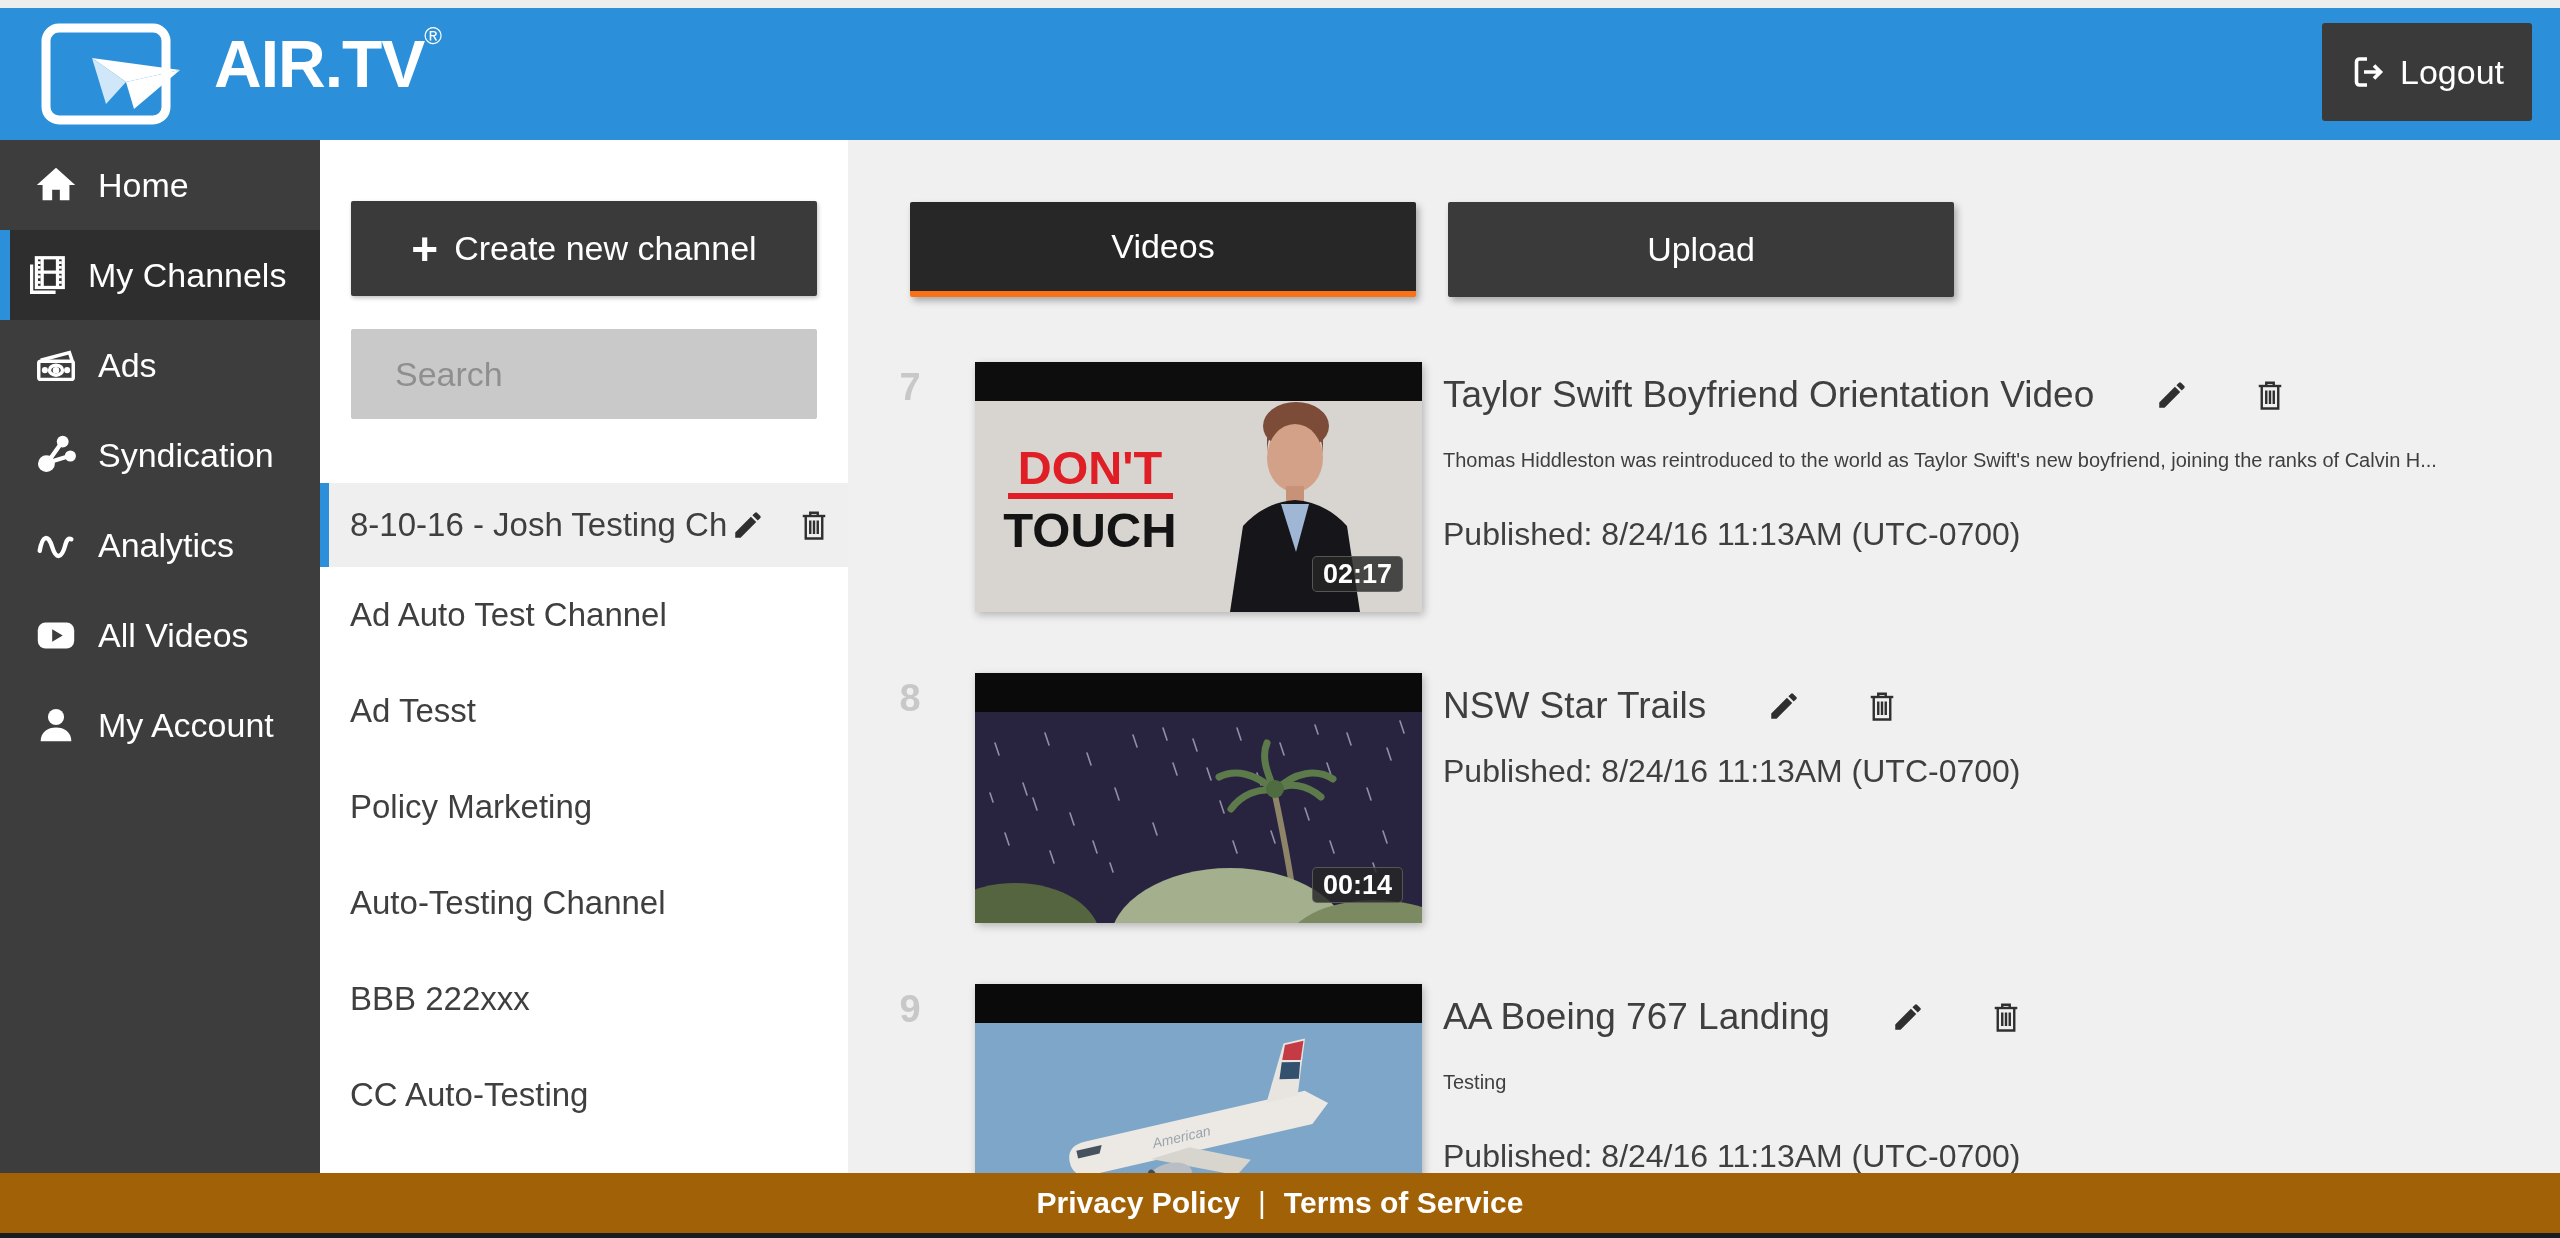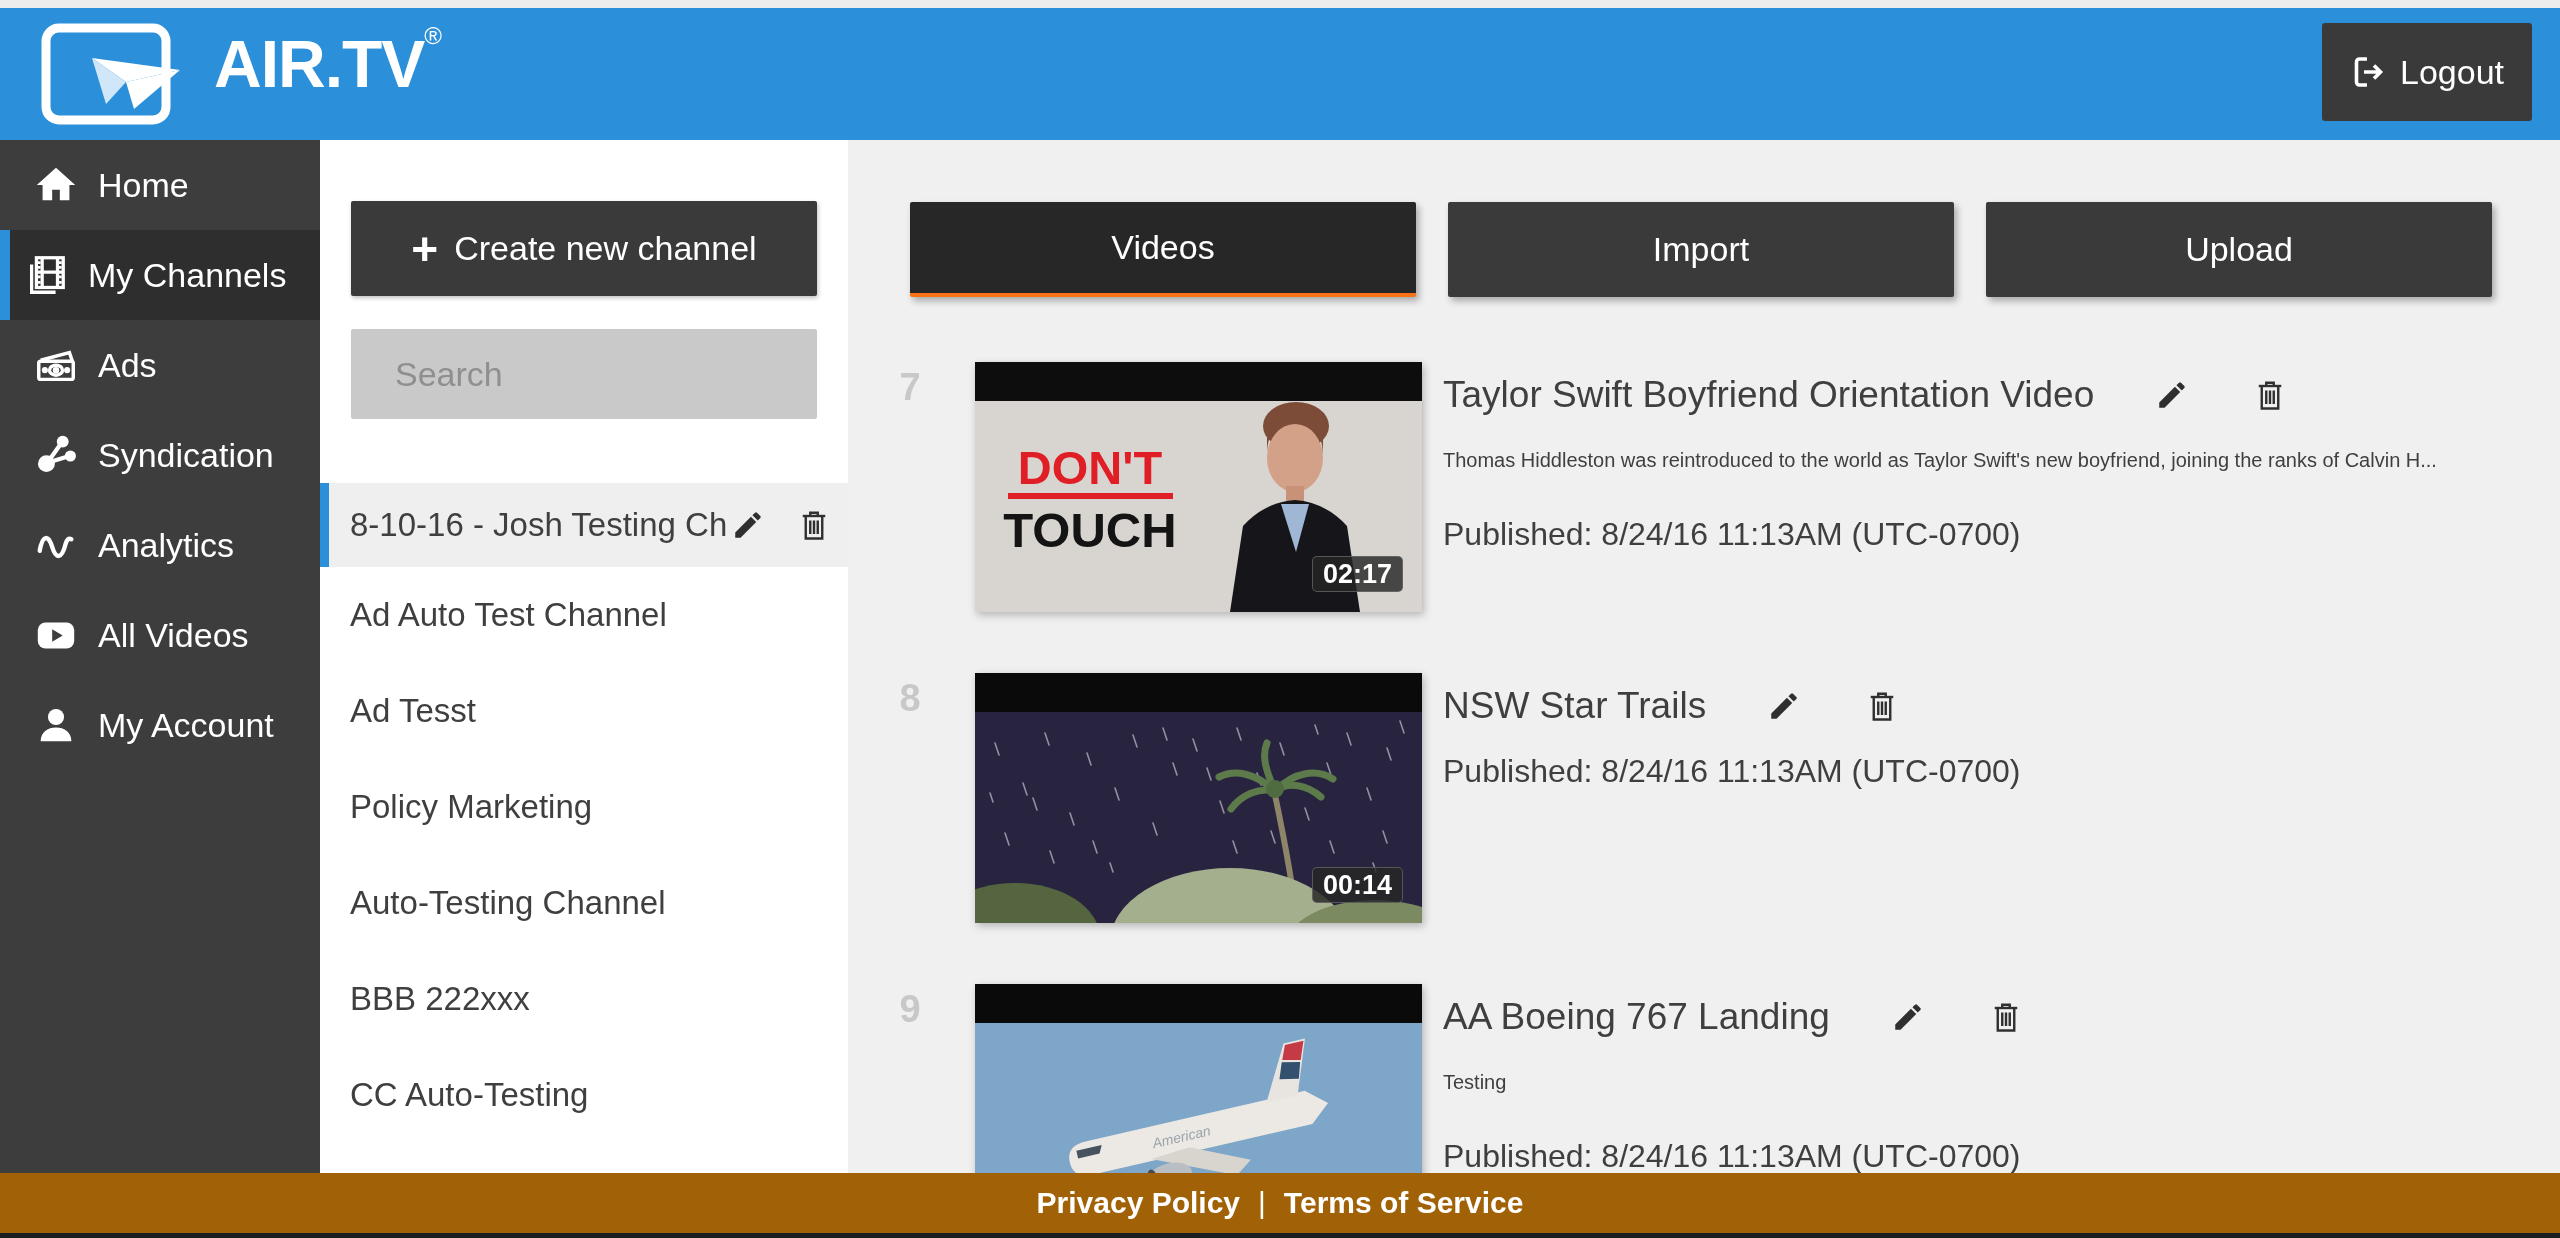--- a/index.html
+++ b/index.html
@@ -44,21 +44,21 @@
   .row-icon { width:40px; height:40px; display:flex; align-items:center; justify-content:center;
     cursor:pointer; flex:none; }
   .row-icon + .row-icon { margin-left:26px; }
 
   
   .main { position:absolute; left:848px; top:140px; width:1712px; height:1098px; }
   .tabs { position:absolute; left:62px; top:62px; display:flex; gap:32px; }
   .tab { width:506px; height:95px; background:#3a3a3a; border:none; color:#fff;
     font-size:34px; font-family:inherit; cursor:pointer; border-radius:2px;
     box-shadow:3px 4px 7px rgba(0,0,0,.3); }
-  .tab.active { background:#272727; border-bottom:4px solid #f97316; }
+  .tab.active { background:#272727; border-bottom:6px solid #f97316; }
 
   .video-list { position:absolute; left:0; top:222px; width:1712px; }
   .video-row { display:flex; align-items:flex-start; padding-left:30px; margin-bottom:61px; }
   .video-number { width:64px; text-align:center; font-size:38px; font-weight:700;
     color:#c8c8c8; padding-top:4px; flex:none; }
   .thumb { position:relative; width:447px; height:250px; margin-left:33px; flex:none;
     box-shadow:2px 3px 8px rgba(0,0,0,.25); cursor:pointer; background:#000; }
   .thumb svg { display:block; }
   .duration-badge { position:absolute; right:19px; bottom:20px; min-width:90px; height:36px;
     background:rgba(38,38,38,.82); border:1px solid rgba(120,120,120,.6); border-radius:5px;
@@ -224,21 +224,20 @@
     </div>
     <div class="channel-item">
       <span class="ch-name">CC Auto-Testing</span>
     </div>
   </div>
 </aside>
 
 <main class="main">
   <div class="tabs">
     <button class="tab active">Videos</button>
-    <button class="tab">Import</button>
     <button class="tab">Upload</button>
   </div>
 
   <div class="video-list">
 
     <div class="video-row">
       <div class="video-number">7</div>
       <div class="thumb">
         <svg width="447" height="250" viewBox="0 0 447 250">
           <rect width="447" height="250" fill="#d8d5d1"></rect>

